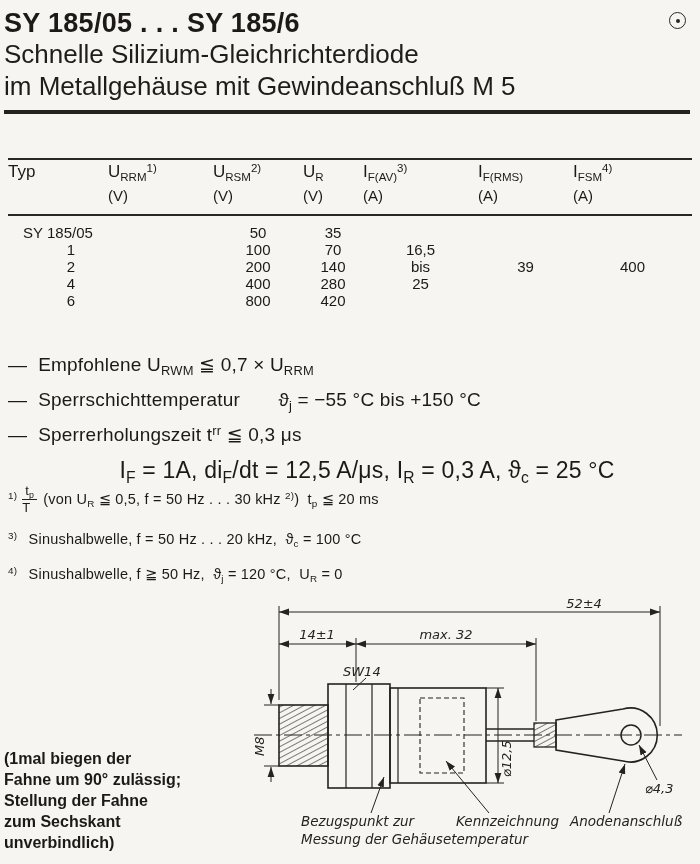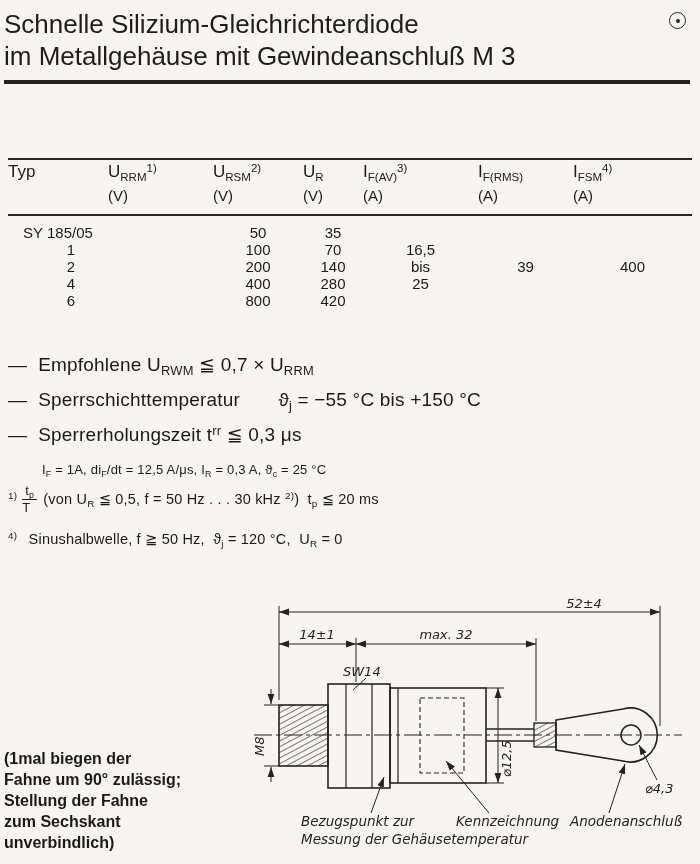--- a/index.html
+++ b/index.html
@@ -39,21 +39,21 @@
   td.v1 { text-align:right; padding-right:34px; }
   td.v2 { text-align:right; padding-right:20px; }
   td.ifav { text-align:left; padding-left:48px; }
 
   sub { font-size:68%; vertical-align:baseline; position:relative; top:.34em; }
   sup { font-size:68%; vertical-align:baseline; position:relative; top:-.45em; }
 
   
   .notes { position:absolute; top:352px; left:8px; right:8px; }
   .note { font-size:19px; line-height:26px; margin-bottom:7px; white-space:pre-wrap; letter-spacing:.2px; }
-  .note.indent { padding-left:34px; font-size:13px; }
+  .note.indent { padding-left:34px; font-size:23px;text-align:center; }
 
   
   .footnotes { position:absolute; top:484px; left:8px; right:8px; }
   .fn { font-size:14.5px; line-height:20px; margin-bottom:13px; white-space:pre-wrap; letter-spacing:.2px; }
   .fn .rich { white-space:pre-wrap; }
   .fn-marker { margin-right:3px; }
   .frac { display:inline-block; vertical-align:middle; font-size:13px; line-height:1.1; margin:0 2px; }
   .frac-num { display:block; border-bottom:1.5px solid #25221d; padding:0 3px 1px; }
   .frac-den { display:block; padding-top:1px; }
 
@@ -67,24 +67,25 @@
   .dim { font:italic 13px "DejaVu Sans",sans-serif; fill:#26231f; }
   .lbl { font:italic 13.5px "DejaVu Sans",sans-serif; fill:#26231f; }
   .ln { stroke:#26231f; fill:none; }
 </style>
 </head>
 <body>
 
 <div class="page">
 
   <div class="header">
+    <div class="title">SY 185/05 . . . SY 185/6</div>
     <div class="logo"></div>
     <div class="subtitle">
       <div>Schnelle Silizium-Gleichrichterdiode</div>
-      <div>im Metallgehäuse mit Gewindeanschluß M 3</div>
+      <div>im Metallgehäuse mit Gewindeanschluß M 5</div>
     </div>
     <div class="rule-thick"></div>
   </div>
 
   <div class="tablewrap">
     <table class="ratings">
       <colgroup>
         <col style="width:100px">
           <col style="width:105px">
           <col style="width:90px">
@@ -174,20 +175,21 @@
 
   <div class="notes">
     <p class="note">—  Empfohlene U<sub>RWM</sub> ≦ 0,7 × U<sub>RRM</sub></p>
     <p class="note">—  Sperrschichttemperatur       ϑ<sub>j</sub> = −55 °C bis +150 °C</p>
     <p class="note">—  Sperrerholungszeit t<sup>rr</sup> ≦ 0,3 μs</p>
     <p class="note indent">I<sub>F</sub> = 1A, di<sub>F</sub>/dt = 12,5 A/μs, I<sub>R</sub> = 0,3 A, ϑ<sub>c</sub> = 25 °C</p>
   </div>
 
   <div class="footnotes">
     <p class="fn"><sup class="fn-marker">1)</sup><span class="frac"><span class="frac-num">t<sub>p</sub></span><span class="frac-den">T</span></span><span class="rich"> (von U<sub>R</sub> ≦ 0,5, f = 50 Hz . . . 30 kHz <sup>2)</sup>)  t<sub>p</sub> ≦ 20 ms</span></p>
+    <p class="fn"><sup class="fn-marker">3)</sup><span class="rich">  Sinushalbwelle, f = 50 Hz . . . 20 kHz,  ϑ<sub>c</sub> = 100 °C</span></p>
     <p class="fn"><sup class="fn-marker">4)</sup><span class="rich">  Sinushalbwelle, f ≧ 50 Hz,  ϑ<sub>j</sub> = 120 °C,  U<sub>R</sub> = 0</span></p>
   </div>
 
   <div class="drawing">
     <div class="side-note">(1mal biegen der
 Fahne um 90° zulässig;
 Stellung der Fahne
 zum Sechskant
 unverbindlich)</div>
 

